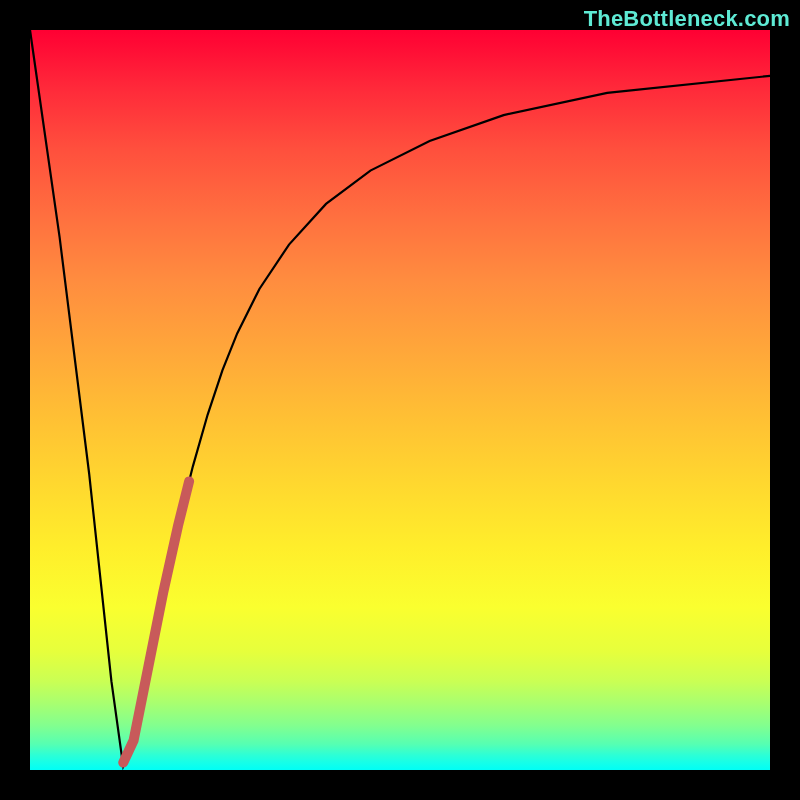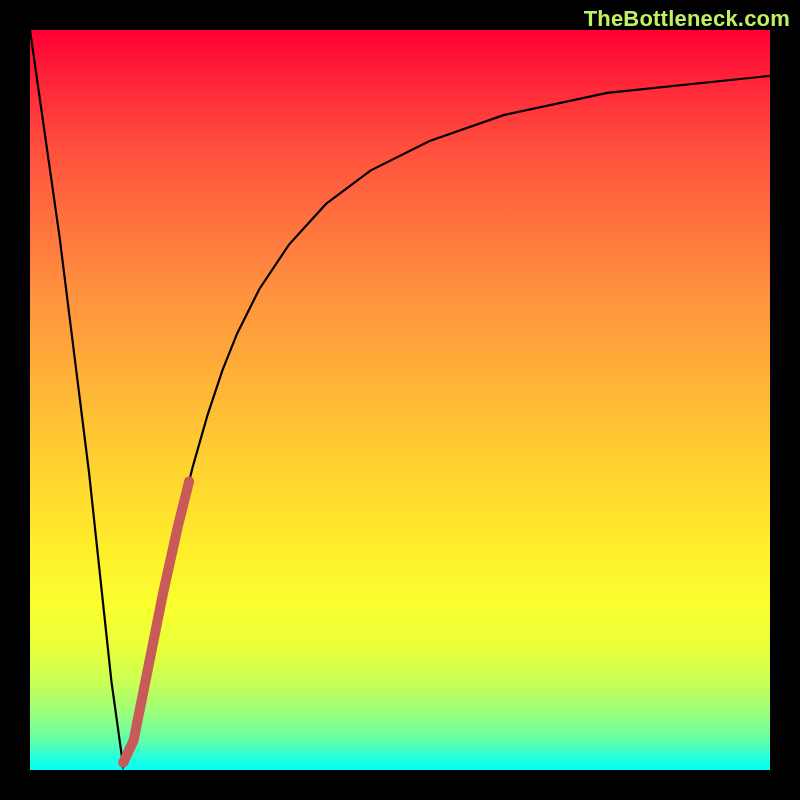--- a/index.html
+++ b/index.html
@@ -35,21 +35,21 @@
       #2cffd6 98%,
       #16ffe8 99%,
       #00fff6 100%);
   }
   .watermark {
     position: absolute;
     top: 6px;
     right: 10px;
     font-family: Arial, Helvetica, sans-serif;
     font-size: 22px;
-    color: #bef264;
+    color: #5eead4;
     font-weight: 600;
     letter-spacing: 0.2px;
     user-select: none;
   }
   svg.curves {
     position: absolute;
     left: 0;
     top: 0;
     width: 740px;
     height: 740px;

